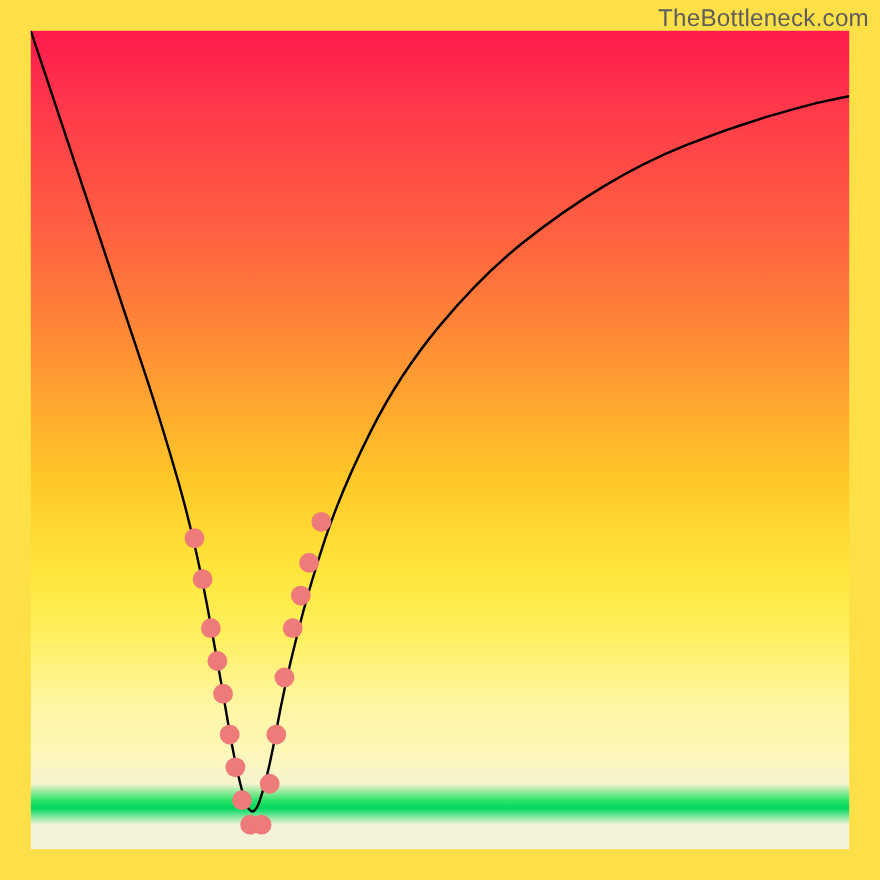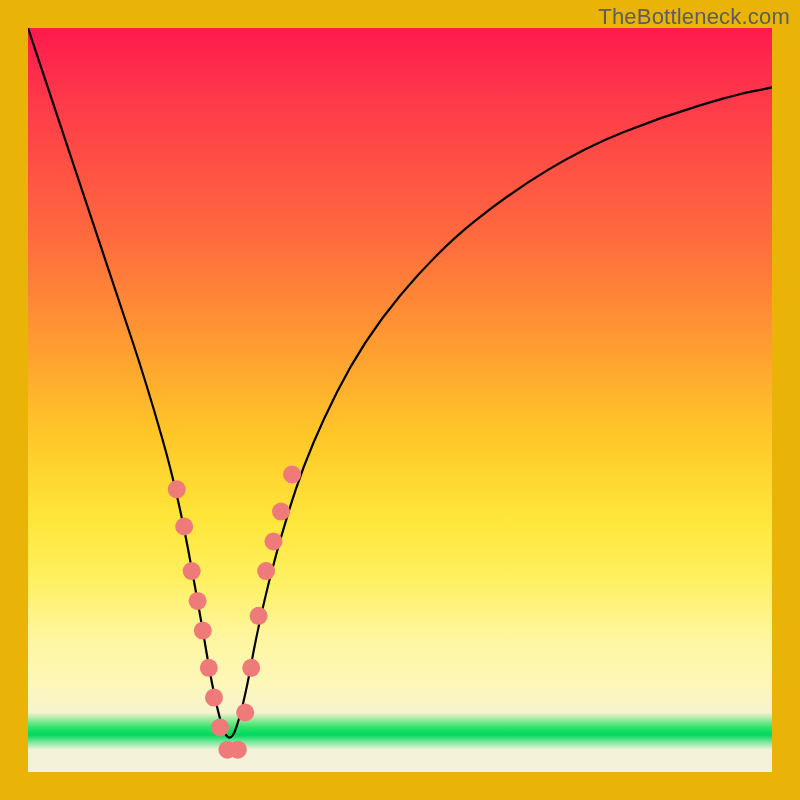--- a/index.html
+++ b/index.html
@@ -10,21 +10,21 @@
     overflow: hidden;
     background: #000;
     font-family: Arial, Helvetica, sans-serif;
   }
   .frame {
     position: absolute;
     left: 0;
     top: 0;
     width: 800px;
     height: 800px;
-    background: #eab308;
+    background: #fde047;
   }
   .plot {
     position: absolute;
     left: 28px;
     top: 28px;
     width: 744px;
     height: 744px;
     
     background: linear-gradient(
       to bottom,

